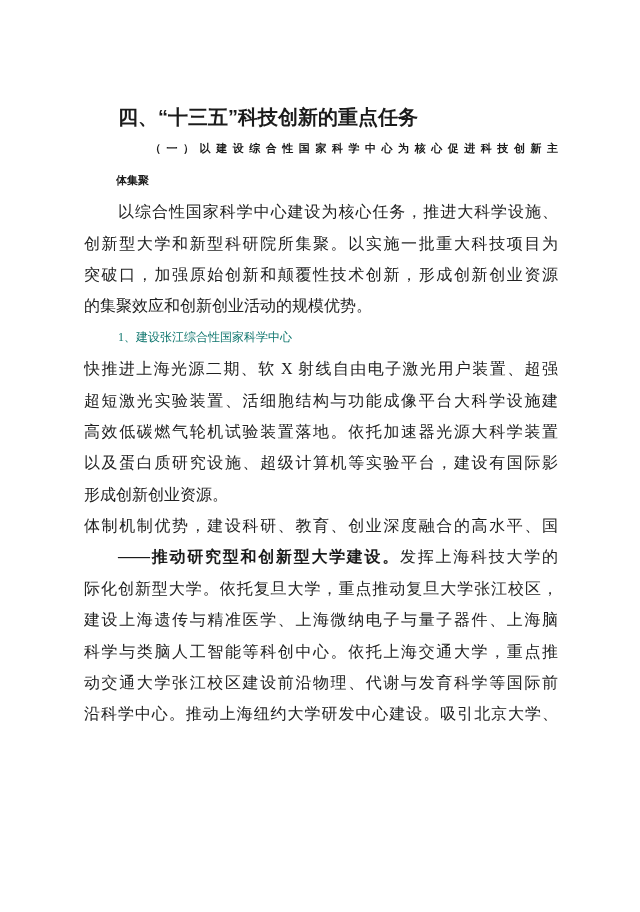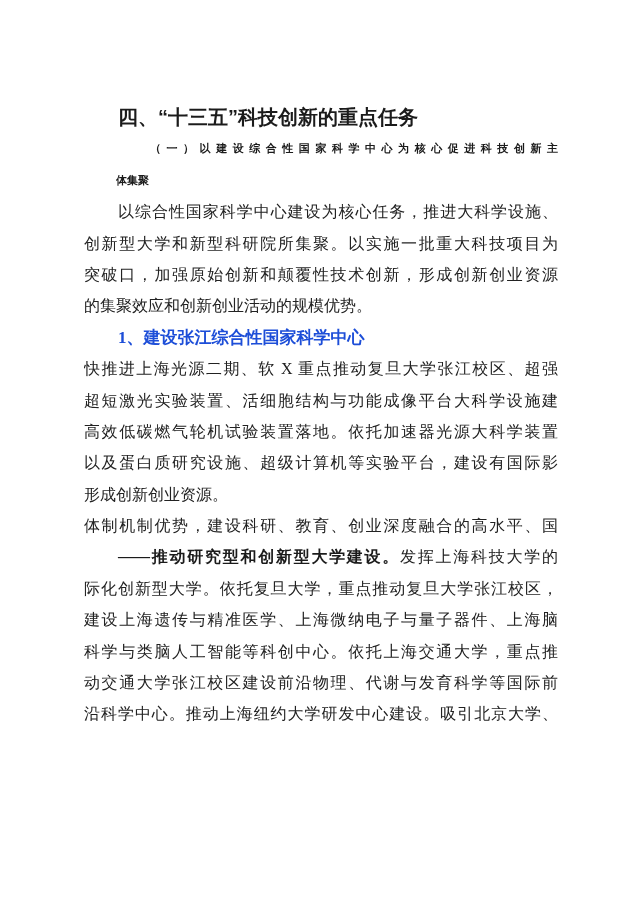--- a/index.html
+++ b/index.html
@@ -43,23 +43,23 @@
     font-size: 20px;
     color: #1b1b1b;
   }
   .h2 {
     font-weight: 700;
     font-size: 11px;
     color: #1b1b1b;
     margin-left: 32px;
   }
   .item-h {
-    font-weight: 700;
-    font-size: 17px;
-    color: #1d4ed8;
+    font-weight: 400;
+    font-size: 12px;
+    color: #0f766e;
   }
   .b {
     font-weight: 700;
     color: #1b1b1b;
   }
   .page-number {
     position: absolute;
     left: 0;
     top: 824px;
     width: 640px;
@@ -117,21 +117,21 @@
 
     <div class="line">创新型大学和新型科研院所集聚。以实施一批重大科技项目为</div>
 
     <div class="line">突破口，加强原始创新和颠覆性技术创新，形成创新创业资源</div>
 
     <div class="line short">的集聚效应和创新创业活动的规模优势。</div>
 
     <div class="line short indent item-h">1、建设张江综合性国家科学中心</div>
 
 
-    <div class="line">快推进上海光源二期、软 X 重点推动复旦大学张江校区、超强</div>
+    <div class="line">快推进上海光源二期、软 X 射线自由电子激光用户装置、超强</div>
 
     <div class="line">超短激光实验装置、活细胞结构与功能成像平台大科学设施建</div>
 
 
     <div class="line">高效低碳燃气轮机试验装置落地。依托加速器光源大科学装置</div>
 
     <div class="line">以及蛋白质研究设施、超级计算机等实验平台，建设有国际影</div>
 
     <div class="line short">形成创新创业资源。</div>
 

